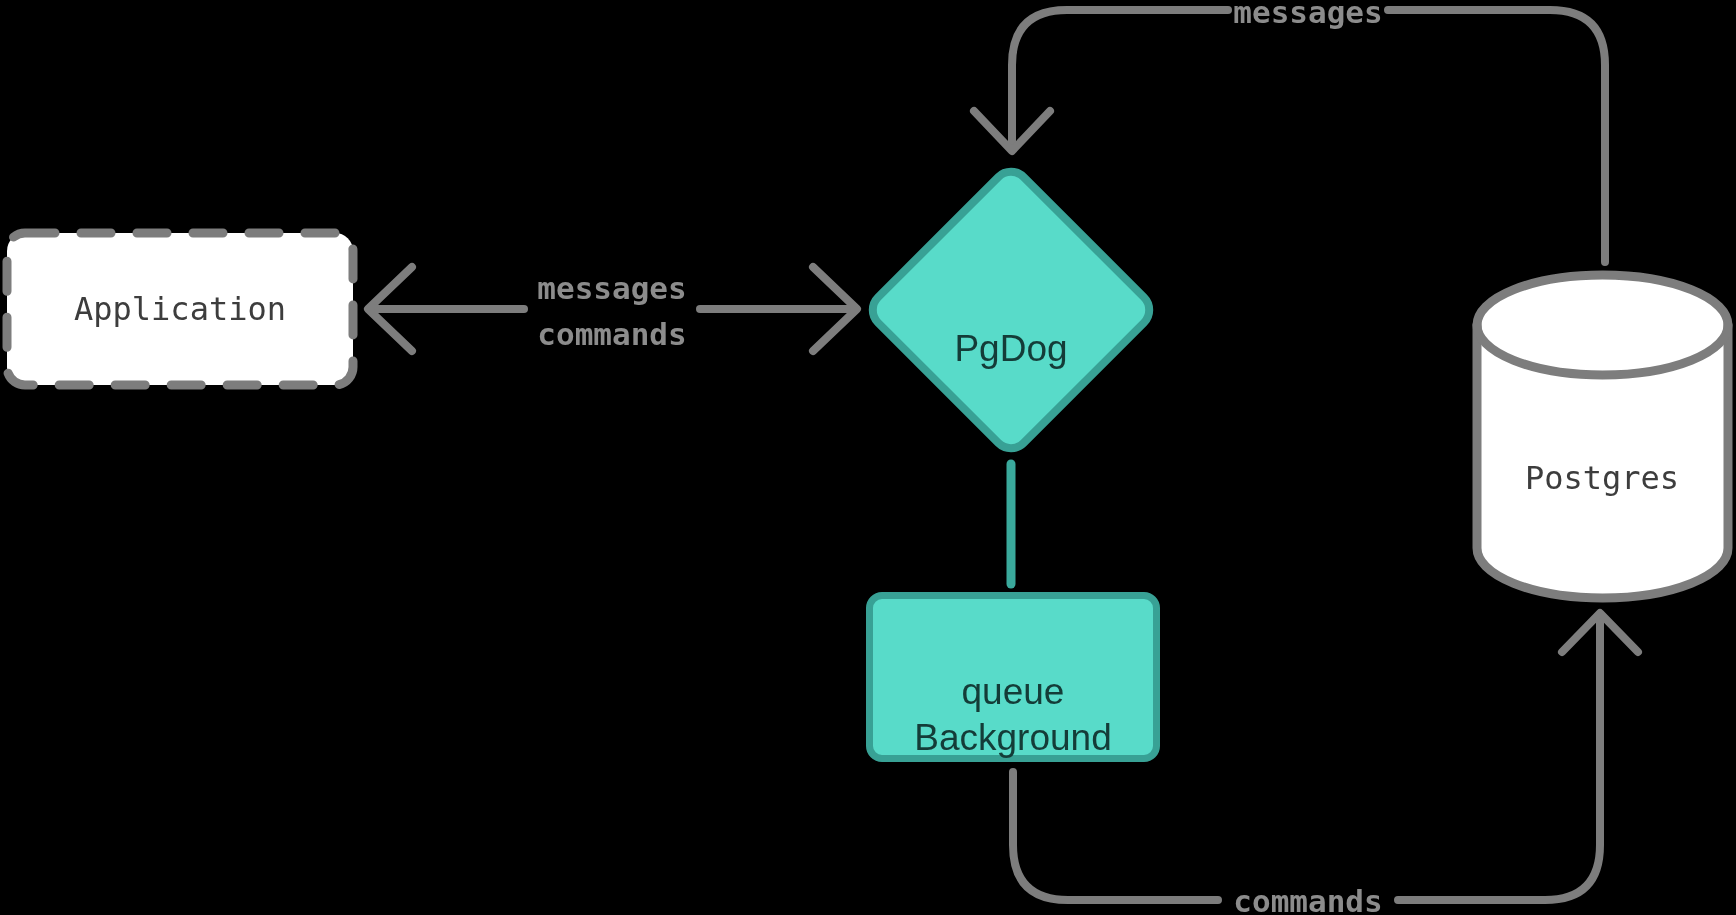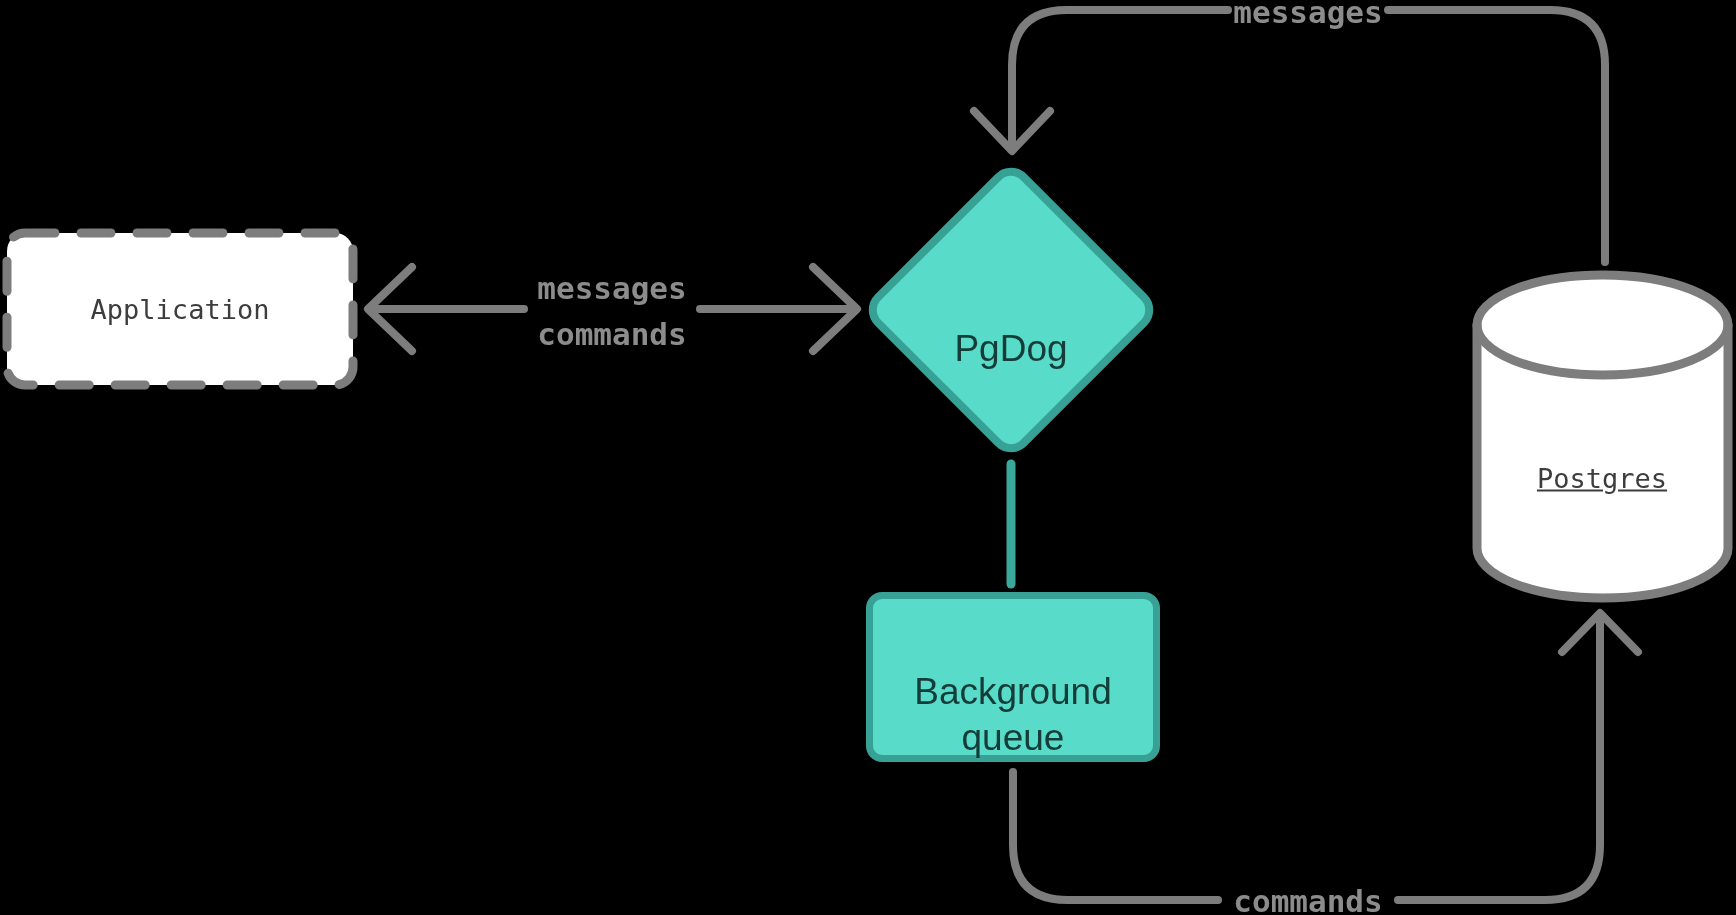--- a/index.html
+++ b/index.html
@@ -20,21 +20,21 @@
     left: 0;
     top: 0;
     width: 1736px;
     height: 915px;
   }
   .node-label {
     position: absolute;
     transform: translate(-50%, -50%);
     white-space: nowrap;
     color: #3d3d3d;
-    font-size: 27px;
+    font-size: 32px;
     font-weight: 400;
     font-family: "DejaVu Sans Mono", monospace;
     text-align: center;
   }
   .edge-label {
     position: absolute;
     transform: translate(-50%, -50%);
     white-space: nowrap;
     color: #8c8c8c;
     font-size: 31px;
@@ -119,25 +119,25 @@
 
   <div id="pgdog-diamond"></div>
 
   <div id="background-queue-box"></div>
 
   <div class="node-label" style="left:180px; top:309px;">Application</div>
 
   <div class="teal-label" style="left:1011px; top:312px;">PgDog</div>
 
   <div class="teal-label" style="left:1013px; top:678px;">
+    <div>queue</div>
     <div>Background</div>
-    <div>queue</div>
   </div>
 
-  <div class="node-label" style="left:1602px; top:478px;text-decoration:underline;">Postgres</div>
+  <div class="node-label" style="left:1602px; top:478px;">Postgres</div>
 
   <div class="edge-label" style="left:612px; top:288px;">messages</div>
 
   <div class="edge-label" style="left:612px; top:334px;">commands</div>
 
   <div class="edge-label" style="left:1308px; top:12px;">messages</div>
 
   <div class="edge-label" style="left:1308px; top:901px;">commands</div>
 
 </div>

